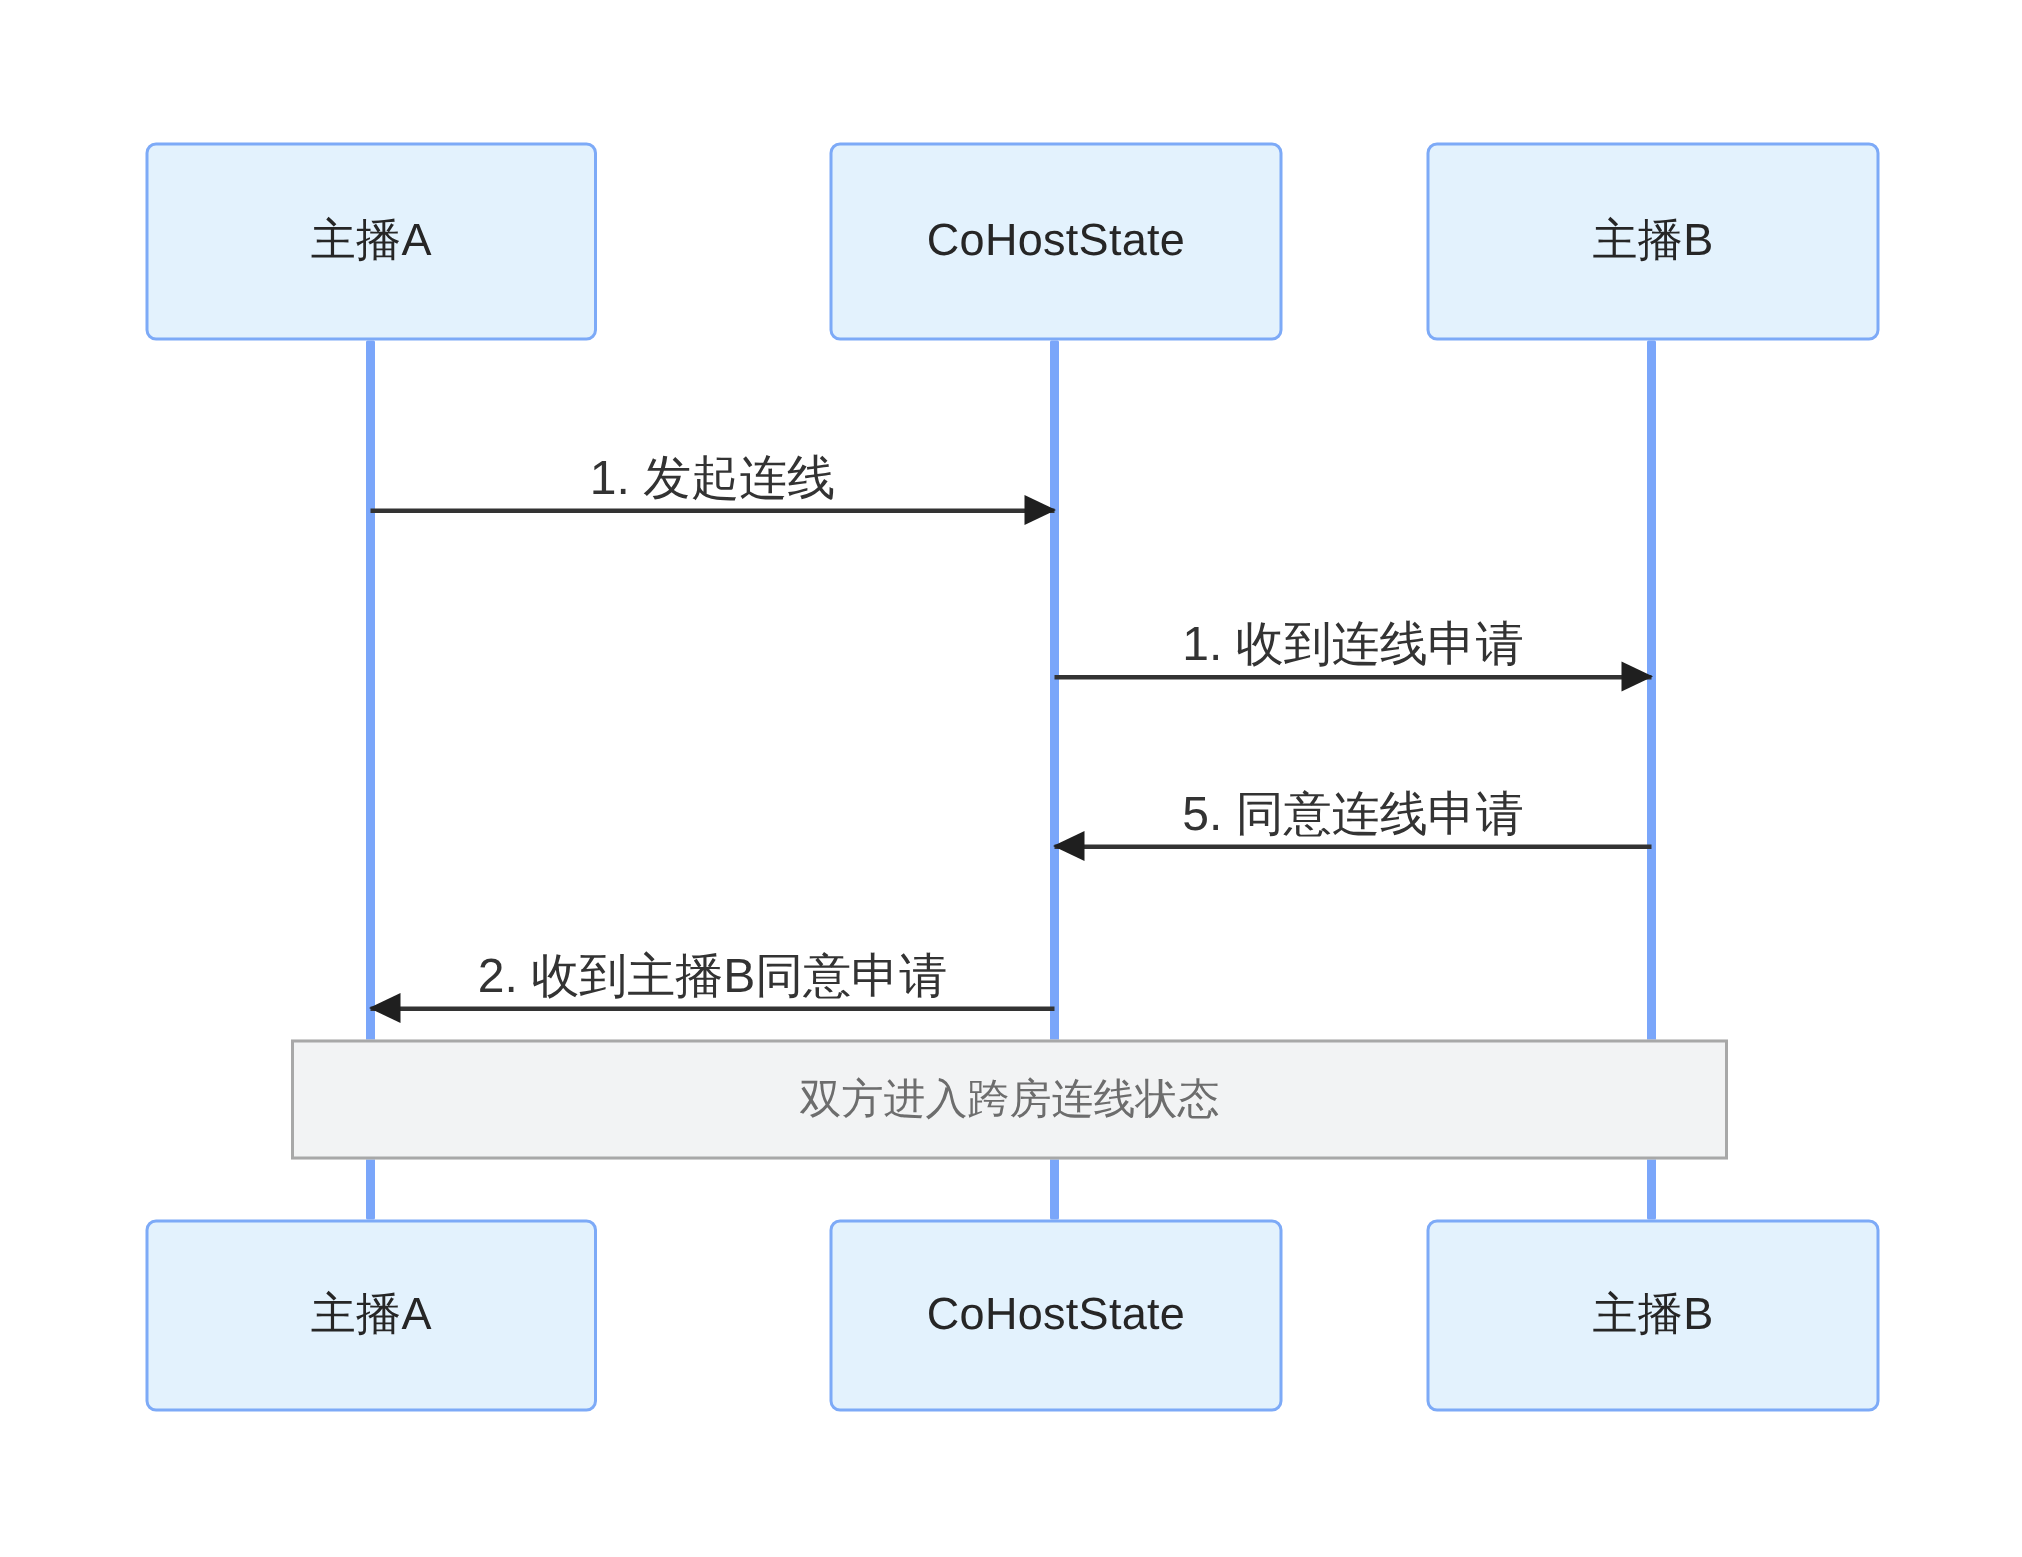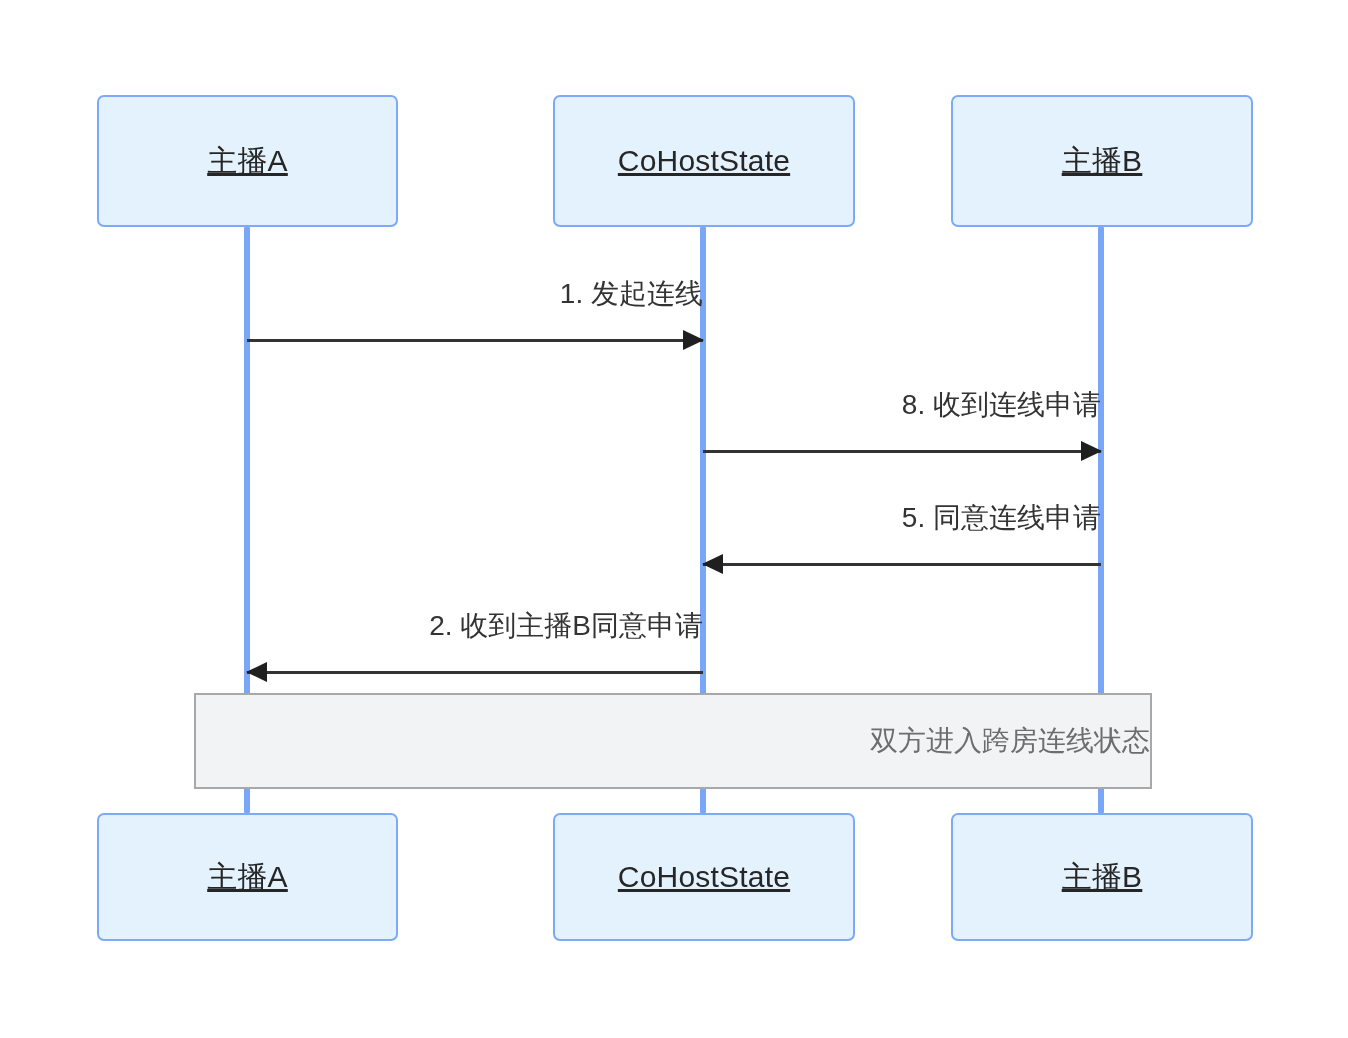--- a/index.html
+++ b/index.html
@@ -36,21 +36,20 @@
     display: flex;
     align-items: center;
     justify-content: center;
   }
   .actor-label {
     font-size: 30px;
     color: #262626;
     letter-spacing: 0.2px;
     line-height: 1;
     white-space: nowrap;
-    text-decoration: underline;
   }
   
   .message {
     position: absolute;
     height: 0;
   }
   .message .msg-line {
     position: absolute;
     left: 0;
     right: 0;
@@ -69,25 +68,25 @@
   .message.dir-right .arrow-head {
     right: -1px;
     border-left: 21px solid #1f1f1f;
   }
   .message.dir-left .arrow-head {
     left: -1px;
     border-right: 21px solid #1f1f1f;
   }
   .msg-label {
     position: absolute;
-    bottom: 28px;
+    bottom: 2px;
     left: 0;
     right: 0;
-    text-align: right;
-    font-size: 28px;
+    text-align: center;
+    font-size: 32px;
     color: #333333;
     white-space: nowrap;
     line-height: 1.2;
   }
   
   .note-bar {
     position: absolute;
     box-sizing: border-box;
     background: #f2f3f4;
     border: 2px solid #a8a8a8;
@@ -123,38 +122,38 @@
     <span class="actor-label">主播B</span>
   </div>
 
   <div class="message dir-right" style="left:247px; top:339px; width:456px;">
     <span class="msg-label">1. 发起连线</span>
     <span class="msg-line"></span>
     <span class="arrow-head"></span>
   </div>
 
   <div class="message dir-right" style="left:703px; top:450px; width:398px;">
-    <span class="msg-label">8. 收到连线申请</span>
+    <span class="msg-label">1. 收到连线申请</span>
     <span class="msg-line"></span>
     <span class="arrow-head"></span>
   </div>
 
   <div class="message dir-left" style="left:703px; top:563px; width:398px;">
     <span class="msg-label">5. 同意连线申请</span>
     <span class="msg-line"></span>
     <span class="arrow-head"></span>
   </div>
 
   <div class="message dir-left" style="left:247px; top:671px; width:456px;">
     <span class="msg-label">2. 收到主播B同意申请</span>
     <span class="msg-line"></span>
     <span class="arrow-head"></span>
   </div>
 
-  <div class="note-bar" style="left:194px; top:693px; width:958px; height:96px;justify-content:flex-end;">
+  <div class="note-bar" style="left:194px; top:693px; width:958px; height:80px;">
     <span class="note-text">双方进入跨房连线状态</span>
   </div>
 
   <div class="actor-box" style="left:97px; top:813px; width:301px; height:128px;">
     <span class="actor-label">主播A</span>
   </div>
 
   <div class="actor-box" style="left:553px; top:813px; width:302px; height:128px;">
     <span class="actor-label">CoHostState</span>
   </div>

